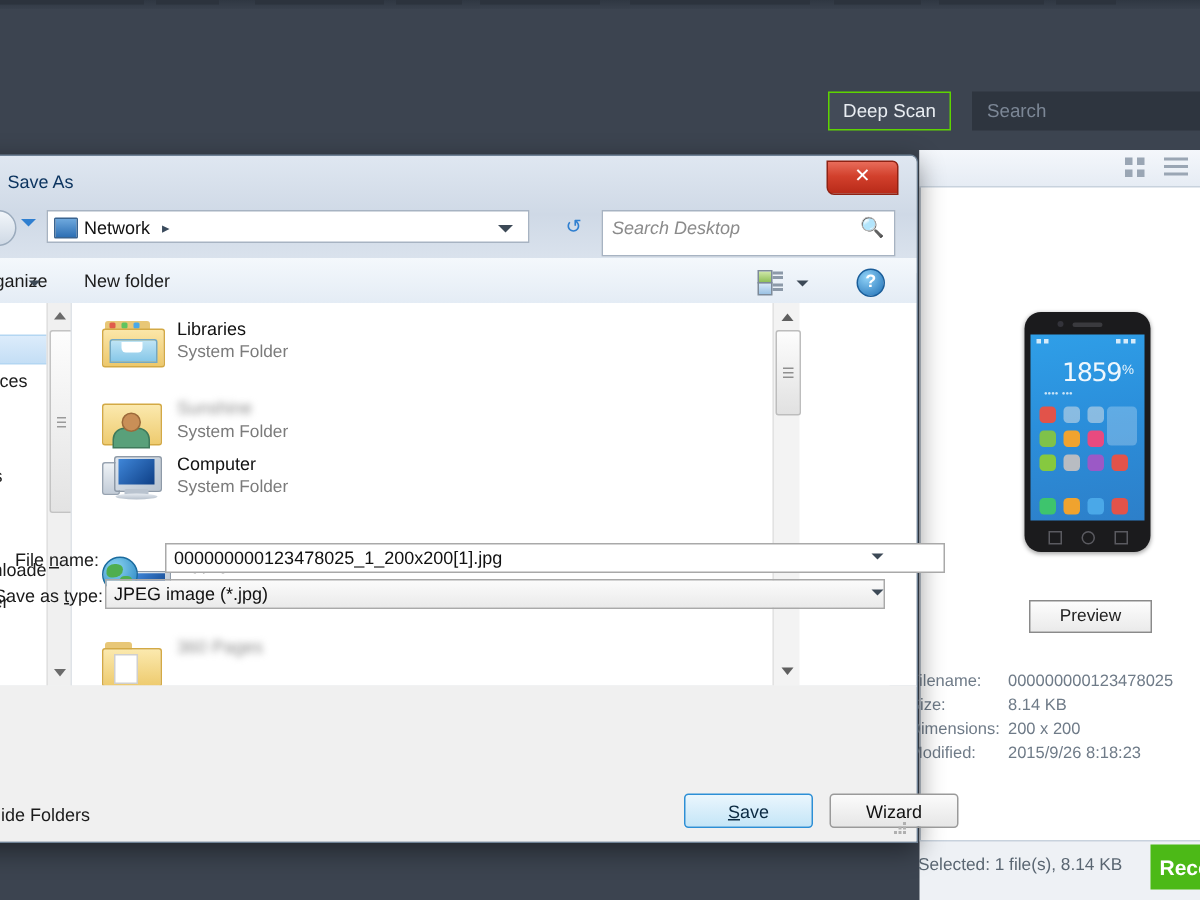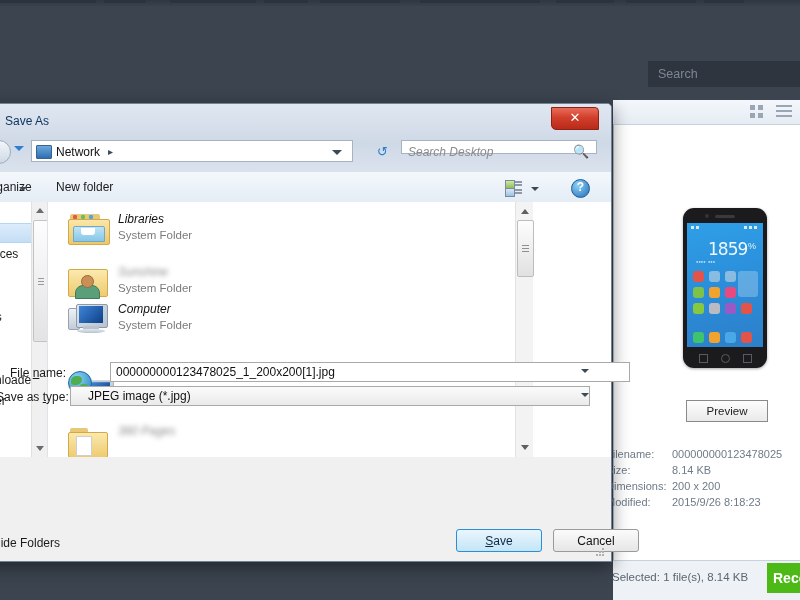--- a/index.html
+++ b/index.html
@@ -126,21 +126,21 @@
 
   #address-bar{position:absolute;left:88px;top:36px;width:322px;height:22px;background:#fff;
     border:1px solid #a7b3c2;box-sizing:border-box;cursor:pointer;}
   #address-icon{position:absolute;left:4px;top:4px;width:14px;height:12px;
     background:linear-gradient(180deg,#6ea8dd,#2d6fb4);border:1px solid #39638f;border-radius:1px;}
   #address-text{position:absolute;left:24px;top:4px;font-size:12px;color:#111;}
   #address-sep{position:absolute;left:76px;top:5px;font-size:10px;color:#3a4a5c;}
   #address-caret{position:absolute;left:300px;top:9px;}
   #refresh-button{position:absolute;left:434px;top:40px;width:16px;height:15px;cursor:pointer;
     color:#2f7fd0;font-size:13px;line-height:15px;font-family:"DejaVu Sans",sans-serif;}
-  #search-box{position:absolute;left:458px;top:36px;width:196px;height:14px;background:#fff;
+  #search-box{position:absolute;left:458px;top:36px;width:196px;height:31px;background:#fff;
     border:1px solid #a7b3c2;box-sizing:border-box;}
   #search-box-text{position:absolute;left:6px;top:4px;font-size:12px;color:#8b8b8b;font-style:italic;}
   #search-box-icon{position:absolute;right:6px;top:3px;color:#2f7fd0;font-size:13px;}
 
   .dlg-toolbar{position:absolute;left:0;top:68px;width:668px;height:30px;
     background:linear-gradient(180deg,#f4f8fc 0%,#e4ecf5 100%);border-bottom:1px solid #c2ccd8;}
   #organize-button{position:absolute;left:40px;top:76px;font-size:12px;color:#1c1c1c;cursor:pointer;}
   #organize-caret{position:absolute;left:76px;top:83px;}
   .caret-dark{width:0;height:0;border-left:4px solid transparent;border-right:4px solid transparent;
     border-top:4px solid #3c4956;}
@@ -179,21 +179,21 @@
   #nav-thumb .g:nth-child(1){top:57px;}
   #nav-thumb .g:nth-child(2){top:60px;}
   #nav-thumb .g:nth-child(3){top:63px;}
 
   .split{position:absolute;left:104px;top:98px;width:1px;height:255px;background:#dfe3e8;}
 
   
   #file-list{position:absolute;left:105px;top:98px;width:545px;height:255px;background:#fff;overflow:hidden;}
   .file-row{position:absolute;left:0;width:545px;height:53px;cursor:pointer;}
   .file-icon{position:absolute;left:20px;top:6px;width:42px;height:38px;}
-  .file-name{position:absolute;left:70px;top:8px;font-size:12px;color:#111;font-style:italic;}
+  .file-name{position:absolute;left:70px;top:8px;font-size:12px;color:#111;}
   .file-sub{position:absolute;left:70px;top:25px;font-size:11.5px;color:#7b7b7b;}
   .file-name.blurred{filter:blur(2.6px);color:#8e8e8e;}
 
   .ic-lib{position:absolute;left:0;top:4px;width:40px;height:30px;}
   .ic-lib .tab{position:absolute;left:2px;top:0;width:30px;height:6px;background:#e8c777;border-radius:2px 2px 0 0;}
   .ic-lib .dot{position:absolute;top:1px;width:4px;height:4px;border-radius:1px;}
   .ic-lib .body{position:absolute;left:0;top:5px;width:40px;height:24px;
     background:linear-gradient(180deg,#fbe6a8,#edc86b);border:1px solid #d3a945;border-radius:2px;}
   .ic-lib .blue{position:absolute;left:5px;top:12px;width:30px;height:14px;
     background:linear-gradient(180deg,#bfe4f5,#86c7e8);border:1px solid #74a9c4;border-radius:2px 2px 0 0;}
@@ -247,21 +247,21 @@
   .dlg-footer{position:absolute;left:0;top:353px;width:668px;height:104px;background:#f0f0f0;}
   .field-label{position:absolute;font-size:12px;color:#1b1b1b;white-space:nowrap;}
   #filename-label{left:10px;top:366px;}
   #filetype-label{left:-4px;top:390px;}
   #filename-input{position:absolute;left:70px;top:362px;width:520px;height:20px;background:#fff;
     border:1px solid #a9a9a9;box-sizing:border-box;padding-left:5px;font-size:12px;color:#111;
     font-family:"Liberation Sans",sans-serif;margin-left:40px;}
   #filename-caret{position:absolute;left:581px;top:369px;}
   #filetype-select{position:absolute;left:70px;top:386px;width:520px;height:20px;
     background:linear-gradient(180deg,#fbfbfb,#eaeaea);border:1px solid #a9a9a9;box-sizing:border-box;
-    padding-left:17px;font-size:12px;color:#111;line-height:18px;cursor:pointer;}
+    padding-left:5px;font-size:12px;color:#111;line-height:18px;cursor:pointer;}
   #filetype-caret{position:absolute;left:581px;top:393px;}
   #hide-folders-button{position:absolute;left:-8px;top:536px;font-size:12px;color:#1b1b1b;cursor:pointer;}
   #save-button{position:absolute;left:456px;top:529px;width:86px;height:23px;
     background:linear-gradient(180deg,#eaf6fd,#c4e5f7);border:1px solid #2c8fd6;border-radius:3px;
     font-size:12px;color:#0b2a42;display:flex;align-items:center;justify-content:center;cursor:pointer;
     box-sizing:border-box;}
   #cancel-button{position:absolute;left:553px;top:529px;width:86px;height:23px;
     background:linear-gradient(180deg,#fbfbfb,#e6e6e6);border:1px solid #9a9a9a;border-radius:3px;
     font-size:12px;color:#111;display:flex;align-items:center;justify-content:center;cursor:pointer;
     box-sizing:border-box;}
@@ -281,20 +281,21 @@
     <div class="seg" style="left:264px;width:44px;"></div>
     <div class="seg" style="left:320px;width:80px;"></div>
     <div class="seg" style="left:420px;width:120px;"></div>
     <div class="seg" style="left:556px;width:58px;"></div>
     <div class="seg" style="left:626px;width:70px;"></div>
     <div class="seg" style="left:704px;width:40px;"></div>
   </div>
 
 
 
+  <div id="deep-scan-button">Deep Scan</div>
   <input id="search-input" type="text" placeholder="Search" style="">
 
   <div class="content-panel"></div>
   <div class="content-toolbar"></div>
   <div id="grid-view-icon">
       <i></i>
       <i></i>
       <i></i>
       <i></i>
     </div>
@@ -538,21 +539,21 @@
   </div>
 
 <div class="field-label" id="filetype-label">Save as <span class="uline">t</span>ype:</div>
 <div id="filetype-select">JPEG image (*.jpg)</div>
 <div id="filetype-caret">
     <div class="caret-dark"></div>
   </div>
 
 <div id="hide-folders-button">Hide Folders</div>
 <div id="save-button"><span class="uline">S</span>ave</div>
-<div id="cancel-button">Cancel</div>
+<div id="cancel-button">Wizard</div>
 <div id="resize-grip">
   <i style="left:6px;top:0"></i>
     <i style="left:3px;top:3px"></i>
     <i style="left:6px;top:3px"></i>
   <i style="left:0;top:6px"></i>
     <i style="left:3px;top:6px"></i>
     <i style="left:6px;top:6px"></i>
 </div>
 
 </body></html>

